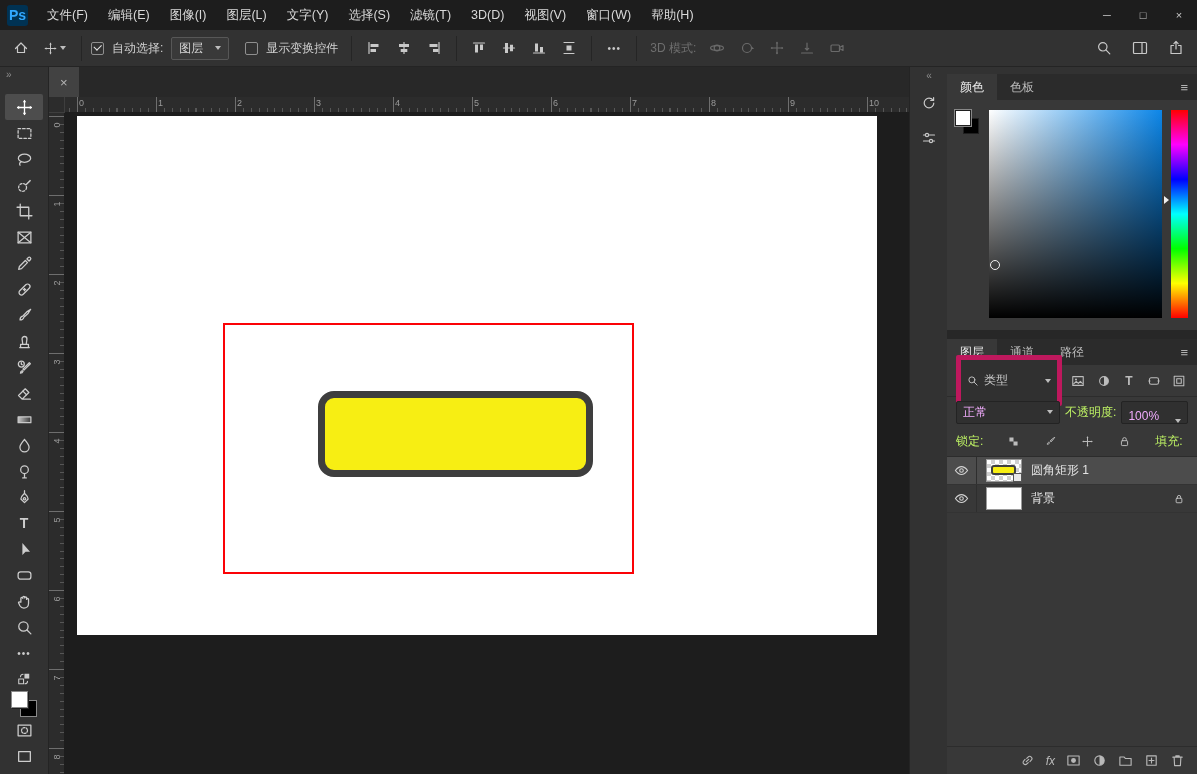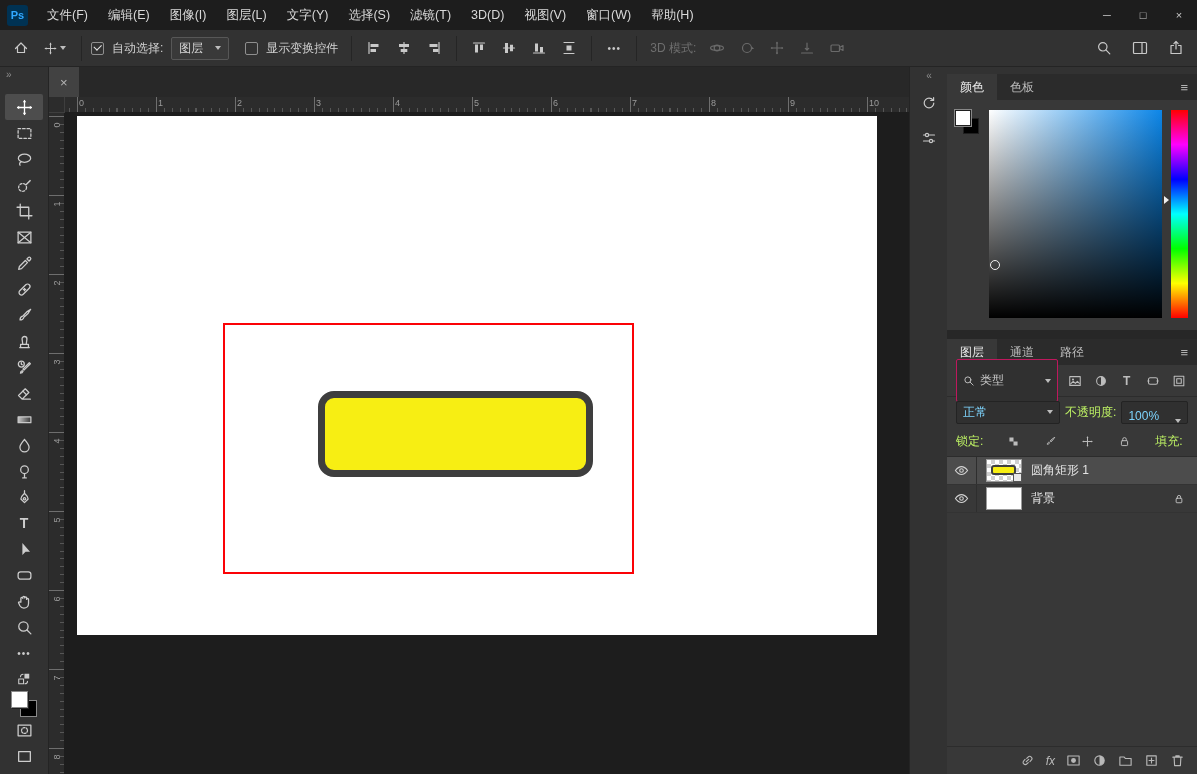--- a/index.html
+++ b/index.html
@@ -3,21 +3,21 @@
 <meta charset="utf-8">
 <style>
   html,body{margin:0;padding:0;background:#111;}
   .app{width:1197px;height:774px;position:relative;display:flex;flex-direction:column;overflow:hidden;background:#323232;
        font-family:"Liberation Sans","DejaVu Sans",sans-serif;font-size:12px;color:#d6d6d6;}
   svg{stroke:currentColor;fill:none;stroke-width:1.2;stroke-linecap:round;stroke-linejoin:round;display:block;}
   .fill{fill:currentColor;stroke:none;}
 
   
   .menubar{height:30px;background:#1d1d1d;display:flex;align-items:center;flex:0 0 auto;}
-  .ps-logo{width:21px;height:21px;margin:0 9px 0 7px;border-radius:3px;background:#003253;color:#31a8ff;font-weight:bold;font-size:11px;display:flex;align-items:center;justify-content:center;}
+  .ps-logo{width:21px;height:21px;margin:0 9px 0 7px;border-radius:3px;background:#003253;color:#31a8ff;font-weight:bold;font-size:14px;display:flex;align-items:center;justify-content:center;}
   .menu-item{padding:0 10px;line-height:30px;font-size:12.5px;color:#dadada;}
   .win{margin-left:auto;display:flex;height:30px;}
   .win > div{width:36px;display:flex;align-items:center;justify-content:center;color:#c8c8c8;font-size:11px;}
 
   
   .optionsbar{height:36px;background:#323232;border-bottom:1px solid #242424;display:flex;align-items:center;padding:0 8px;flex:0 0 auto;gap:4px;}
   .oicon{width:26px;height:26px;display:flex;align-items:center;justify-content:center;color:#c9c9c9;}
   .oicon svg{width:16px;height:16px;}
   .sep{width:1px;height:25px;background:#252525;margin:0 5px;}
   .caret{width:0;height:0;border-left:3.5px solid transparent;border-right:3.5px solid transparent;border-top:4px solid #bdbdbd;}
@@ -89,27 +89,27 @@
   .cmini .b1{position:absolute;left:0;top:0;width:14px;height:14px;background:#fff;border:1px solid #1f1f1f;box-shadow:0 0 0 1px #888;}
   .gradfield{flex:1;position:relative;background-image:linear-gradient(to bottom,rgba(0,0,0,0),#000),linear-gradient(to right,#ffffff,#0c86e8);}
   .pickdot{position:absolute;left:1px;top:150px;width:8px;height:8px;border:1.5px solid #f0f0f0;border-radius:50%;}
   .huestrip{width:17px;position:relative;background:linear-gradient(to bottom,#ff0000,#ff00ff,#0000ff,#00ffff,#00ff00,#ffff00,#ff0000);}
   .huemark{position:absolute;left:-7px;top:86px;width:0;height:0;border-top:4px solid transparent;border-bottom:4px solid transparent;border-left:5px solid #efefef;}
   .pgap{height:9px;background:#272727;flex:0 0 auto;}
 
   .layers-panel{flex:1;background:#383838;display:flex;flex-direction:column;min-height:0;}
   .lrow{display:flex;align-items:center;padding:0 9px;flex:0 0 auto;gap:5px;}
   .lp-filter{height:31px;border-bottom:1px solid #2c2c2c;}
-  .searchbox{display:flex;align-items:center;gap:5px;height:21px;width:92px;background:#303030;border:1px solid #be185d;border-radius:2px;padding:10px 6px;color:#c9c9c9;}
+  .searchbox{display:flex;align-items:center;gap:5px;height:21px;width:92px;background:#303030;border:5px solid #be185d;border-radius:2px;padding:10px 6px;color:#c9c9c9;}
   .searchbox svg{width:12px;height:12px;}
   .searchbox .caret{margin-left:auto;}
   .fico{width:19px;height:19px;display:flex;align-items:center;justify-content:center;color:#bdbdbd;margin-left:3px;}
   .fico svg{width:14px;height:14px;}
   .lp-blend{height:30px;}
-  .sel{display:flex;align-items:center;justify-content:space-between;height:21px;background:#303030;border:1px solid #232323;border-radius:2px;padding:0 6px;color:#7dd3fc;}
+  .sel{display:flex;align-items:center;justify-content:space-between;height:21px;background:#303030;border:1px solid #232323;border-radius:2px;padding:0 6px;color:#f0abfc;}
   .sel-blend{width:96px;}
   .sel-num{width:56px;align-items:flex-end;}
   .lp-lock{height:29px;border-bottom:1px solid #2c2c2c;gap:24px;}
   .lico{width:17px;height:17px;display:flex;align-items:center;justify-content:center;color:#bdbdbd;}
   .lico svg{width:13px;height:13px;}
   .llabel{color:#bef264;white-space:nowrap;}
   .layerlist{flex:1;min-height:0;}
   .layer{height:27px;display:flex;align-items:center;border-bottom:1px solid #333;}
   .layer.selected{background:#4c4c4c;}
   .eyecell{width:29px;align-self:stretch;display:flex;align-items:center;justify-content:center;border-right:1px solid #2e2e2e;color:#d2d2d2;}

